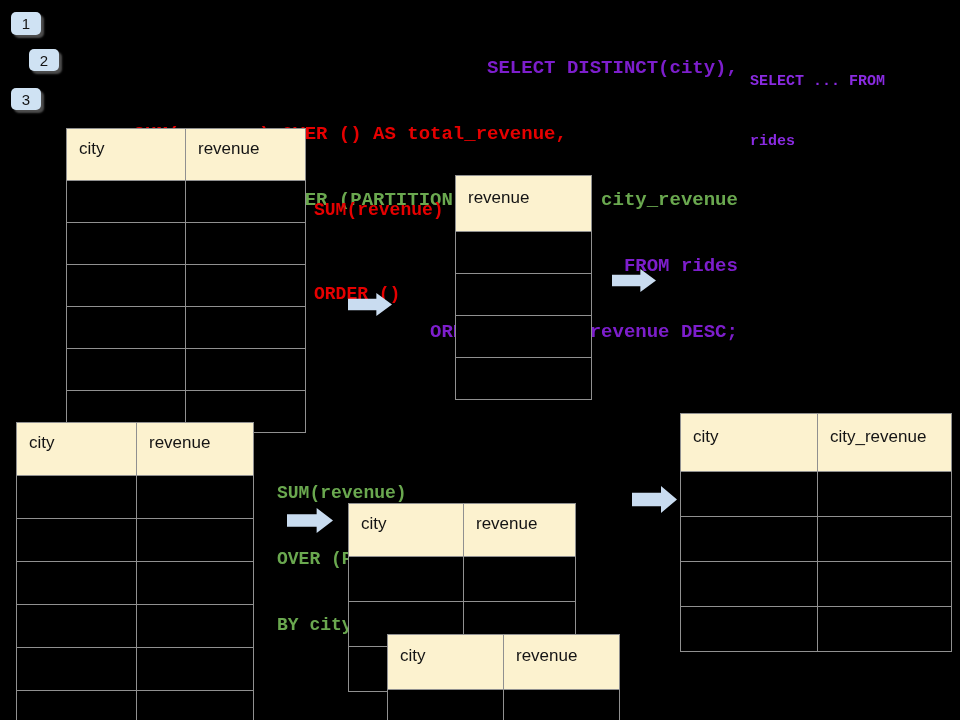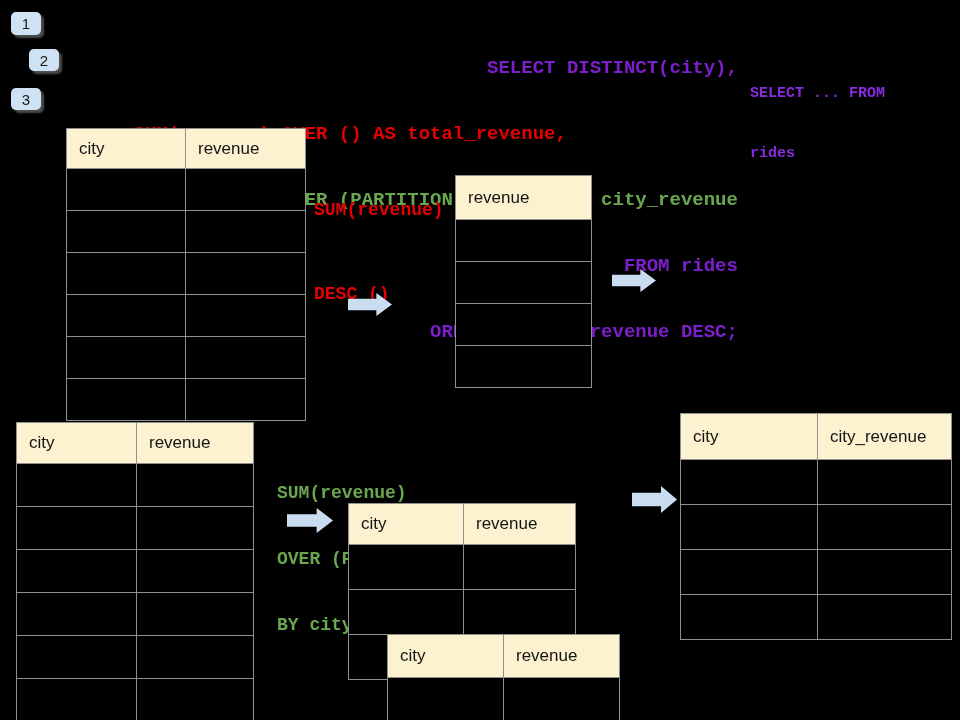--- a/index.html
+++ b/index.html
@@ -8,38 +8,38 @@
 
   
   .code{position:absolute;font-family:"Liberation Mono","DejaVu Sans Mono",monospace;
         font-weight:bold;white-space:pre;}
   .sql-block{left:88px;top:13px;font-size:19px;}
   .sql-block .ln{height:22px;line-height:22px;}
   .c-purple{color:var(--c-sql_purple,#7D1ECC);text-align:right;}
   .c-red{color:var(--c-sql_red,#E60000);}
   .c-green{color:var(--c-sql_green,#6AA84F);}
   .c-purple2{color:var(--c-note_purple,#8A2BE2);}
-  .from-note{left:750px;top:44px;font-size:15px;line-height:20px;}
+  .from-note{left:750px;top:32px;font-size:15px;line-height:20px;}
   .ann-total{left:314px;top:140px;font-size:18px;line-height:28px;}
   .ann-part{left:277px;top:438px;font-size:18px;line-height:22px;}
 
   
   .badge{position:absolute;width:30px;background:var(--c-badge_blue,#CFE2F3);
          border-radius:5px;color:#141414;font-size:15px;
          display:flex;align-items:center;justify-content:center;
          box-shadow:3px 3px 2px #4d4d4d;}
   #badge-1{left:11px;top:12px;height:23px;}
   #badge-2{left:29px;top:49px;height:22px;}
   #badge-3{left:11px;top:88px;height:22px;}
 
   
   .tbl{position:absolute;border-collapse:collapse;table-layout:fixed;}
   .tbl td{border:1px solid var(--c-table_border,#909090);background:#000;padding:0;}
   .tbl td.hd{background:var(--c-table_header_bg,#FCF2CF);color:#141414;
-             font-size:17px;font-weight:400;padding:0 0 0 12px;vertical-align:middle;}
+             font-size:17px;font-weight:400;padding:0 0 12px 12px;vertical-align:middle;}
   #tbl-source-top{left:66px;top:128px;}
   #tbl-source-top td.hd{height:39px;}  #tbl-source-top tr.dr td{height:41px;}
   #tbl-total-result{left:455px;top:175px;}
   #tbl-total-result td.hd{height:43px;} #tbl-total-result tr.dr td{height:41px;}
   #tbl-source-bottom{left:16px;top:422px;}
   #tbl-source-bottom td.hd{height:40px;} #tbl-source-bottom tr.dr td{height:42px;}
   #tbl-partition-input{left:348px;top:503px;}
   #tbl-partition-input td.hd{height:40px;} #tbl-partition-input tr.dr td{height:44px;}
   #tbl-partition-overlay{left:387px;top:634px;z-index:5;}
   #tbl-partition-overlay td.hd{height:42px;} #tbl-partition-overlay tr.dr td{height:42px;}
@@ -71,21 +71,21 @@
     <div class="ln c-purple">  ORDER by city_revenue DESC;</div>
   </div>
 
   <div class="code from-note c-purple2">
     <div>SELECT ... FROM</div>
     <div>rides</div>
   </div>
 
   <div class="code ann-total c-red">
     <div>SUM(revenue)</div>
-    <div>DESC ()</div>
+    <div>ORDER ()</div>
   </div>
 
   <div class="code ann-part c-green">
     <div>SUM(revenue)</div>
     <div>OVER (PARTITION</div>
     <div>BY city)</div>
   </div>
 
   <table class="tbl" id="tbl-source-top">
     <colgroup>

